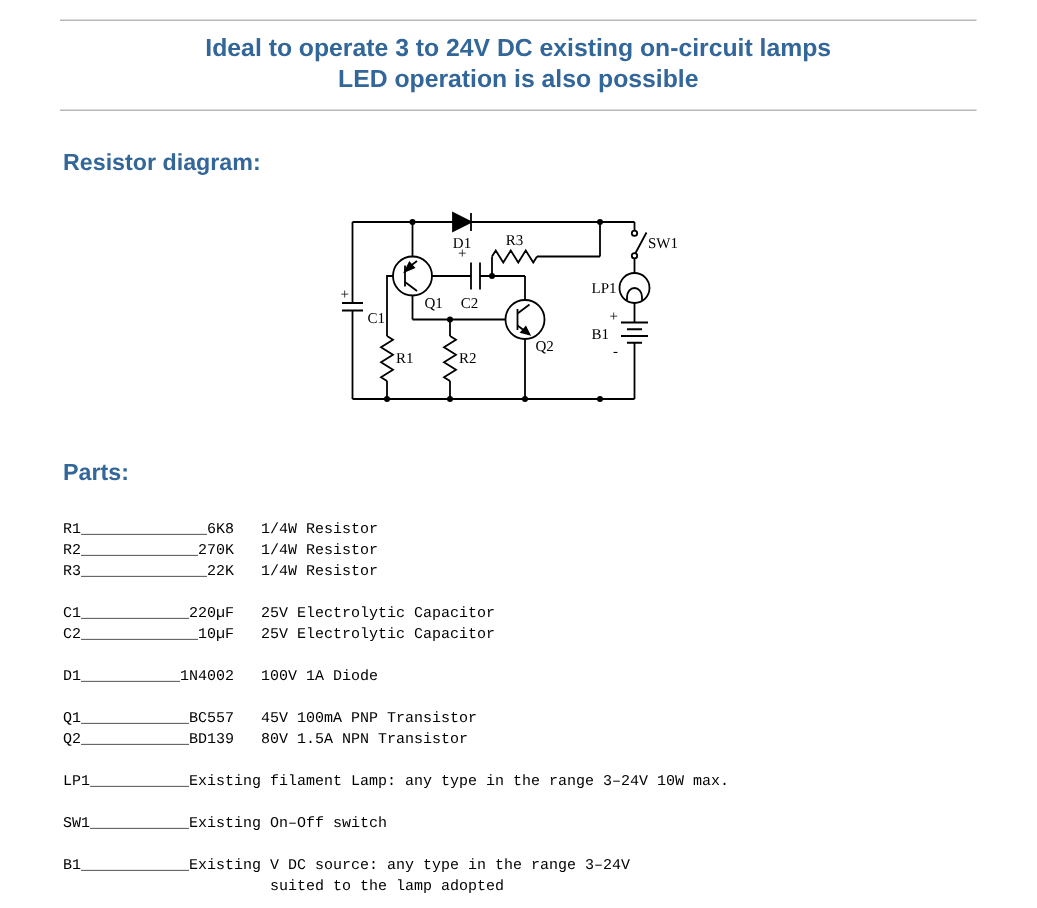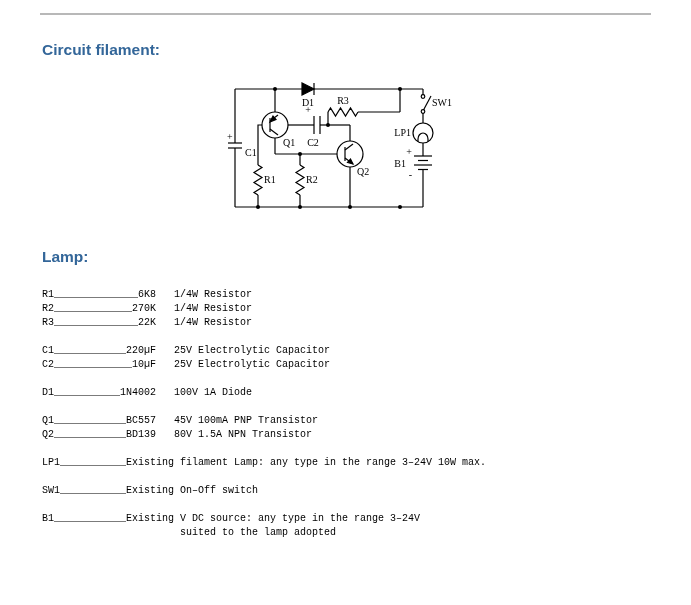--- a/index.html
+++ b/index.html
@@ -43,24 +43,28 @@
     white-space: pre;
   }
 </style>
 </head>
 <body>
 
 <div class="page">
 
   <hr class="rule">
 
+  <div class="title">
+    <div>Ideal to operate 3 to 24V DC existing on-circuit lamps</div>
+    <div>LED operation is also possible</div>
+  </div>
 
   <hr class="rule">
 
-  <div class="section-heading">Circuit filament:</div>
+  <div class="section-heading">Resistor diagram:</div>
 
   <div class="schematic">
     <svg width="232" height="147" viewBox="0 0 232 147" xmlns="http://www.w3.org/2000/svg">
 
       <g stroke="#000" stroke-width="1.2" fill="none">
         <line x1="10" y1="14" x2="77" y2="14"></line>
         <line x1="89" y1="14" x2="198" y2="14"></line>
         <line x1="10" y1="14" x2="10" y2="68"></line>
         <line x1="10" y1="73" x2="10" y2="132"></line>
         <line x1="10" y1="132" x2="198" y2="132"></line>
@@ -170,21 +174,21 @@
       <text x="39" y="108">R1</text>
       <text x="81" y="108">R2</text>
       <text x="207" y="31">SW1</text>
       <text x="186" y="61" text-anchor="end">LP1</text>
       <text x="187" y="80" text-anchor="end">+</text>
       <text x="181" y="92" text-anchor="end">B1</text>
       <text x="187" y="103" text-anchor="end">-</text>
     </svg>
   </div>
 
-  <div class="section-heading">Lamp:</div>
+  <div class="section-heading">Parts:</div>
 
   <pre class="parts">R1______________6K8   1/4W Resistor
 R2_____________270K   1/4W Resistor
 R3______________22K   1/4W Resistor
 
 C1____________220µF   25V Electrolytic Capacitor
 C2_____________10µF   25V Electrolytic Capacitor
 
 D1___________1N4002   100V 1A Diode
 

